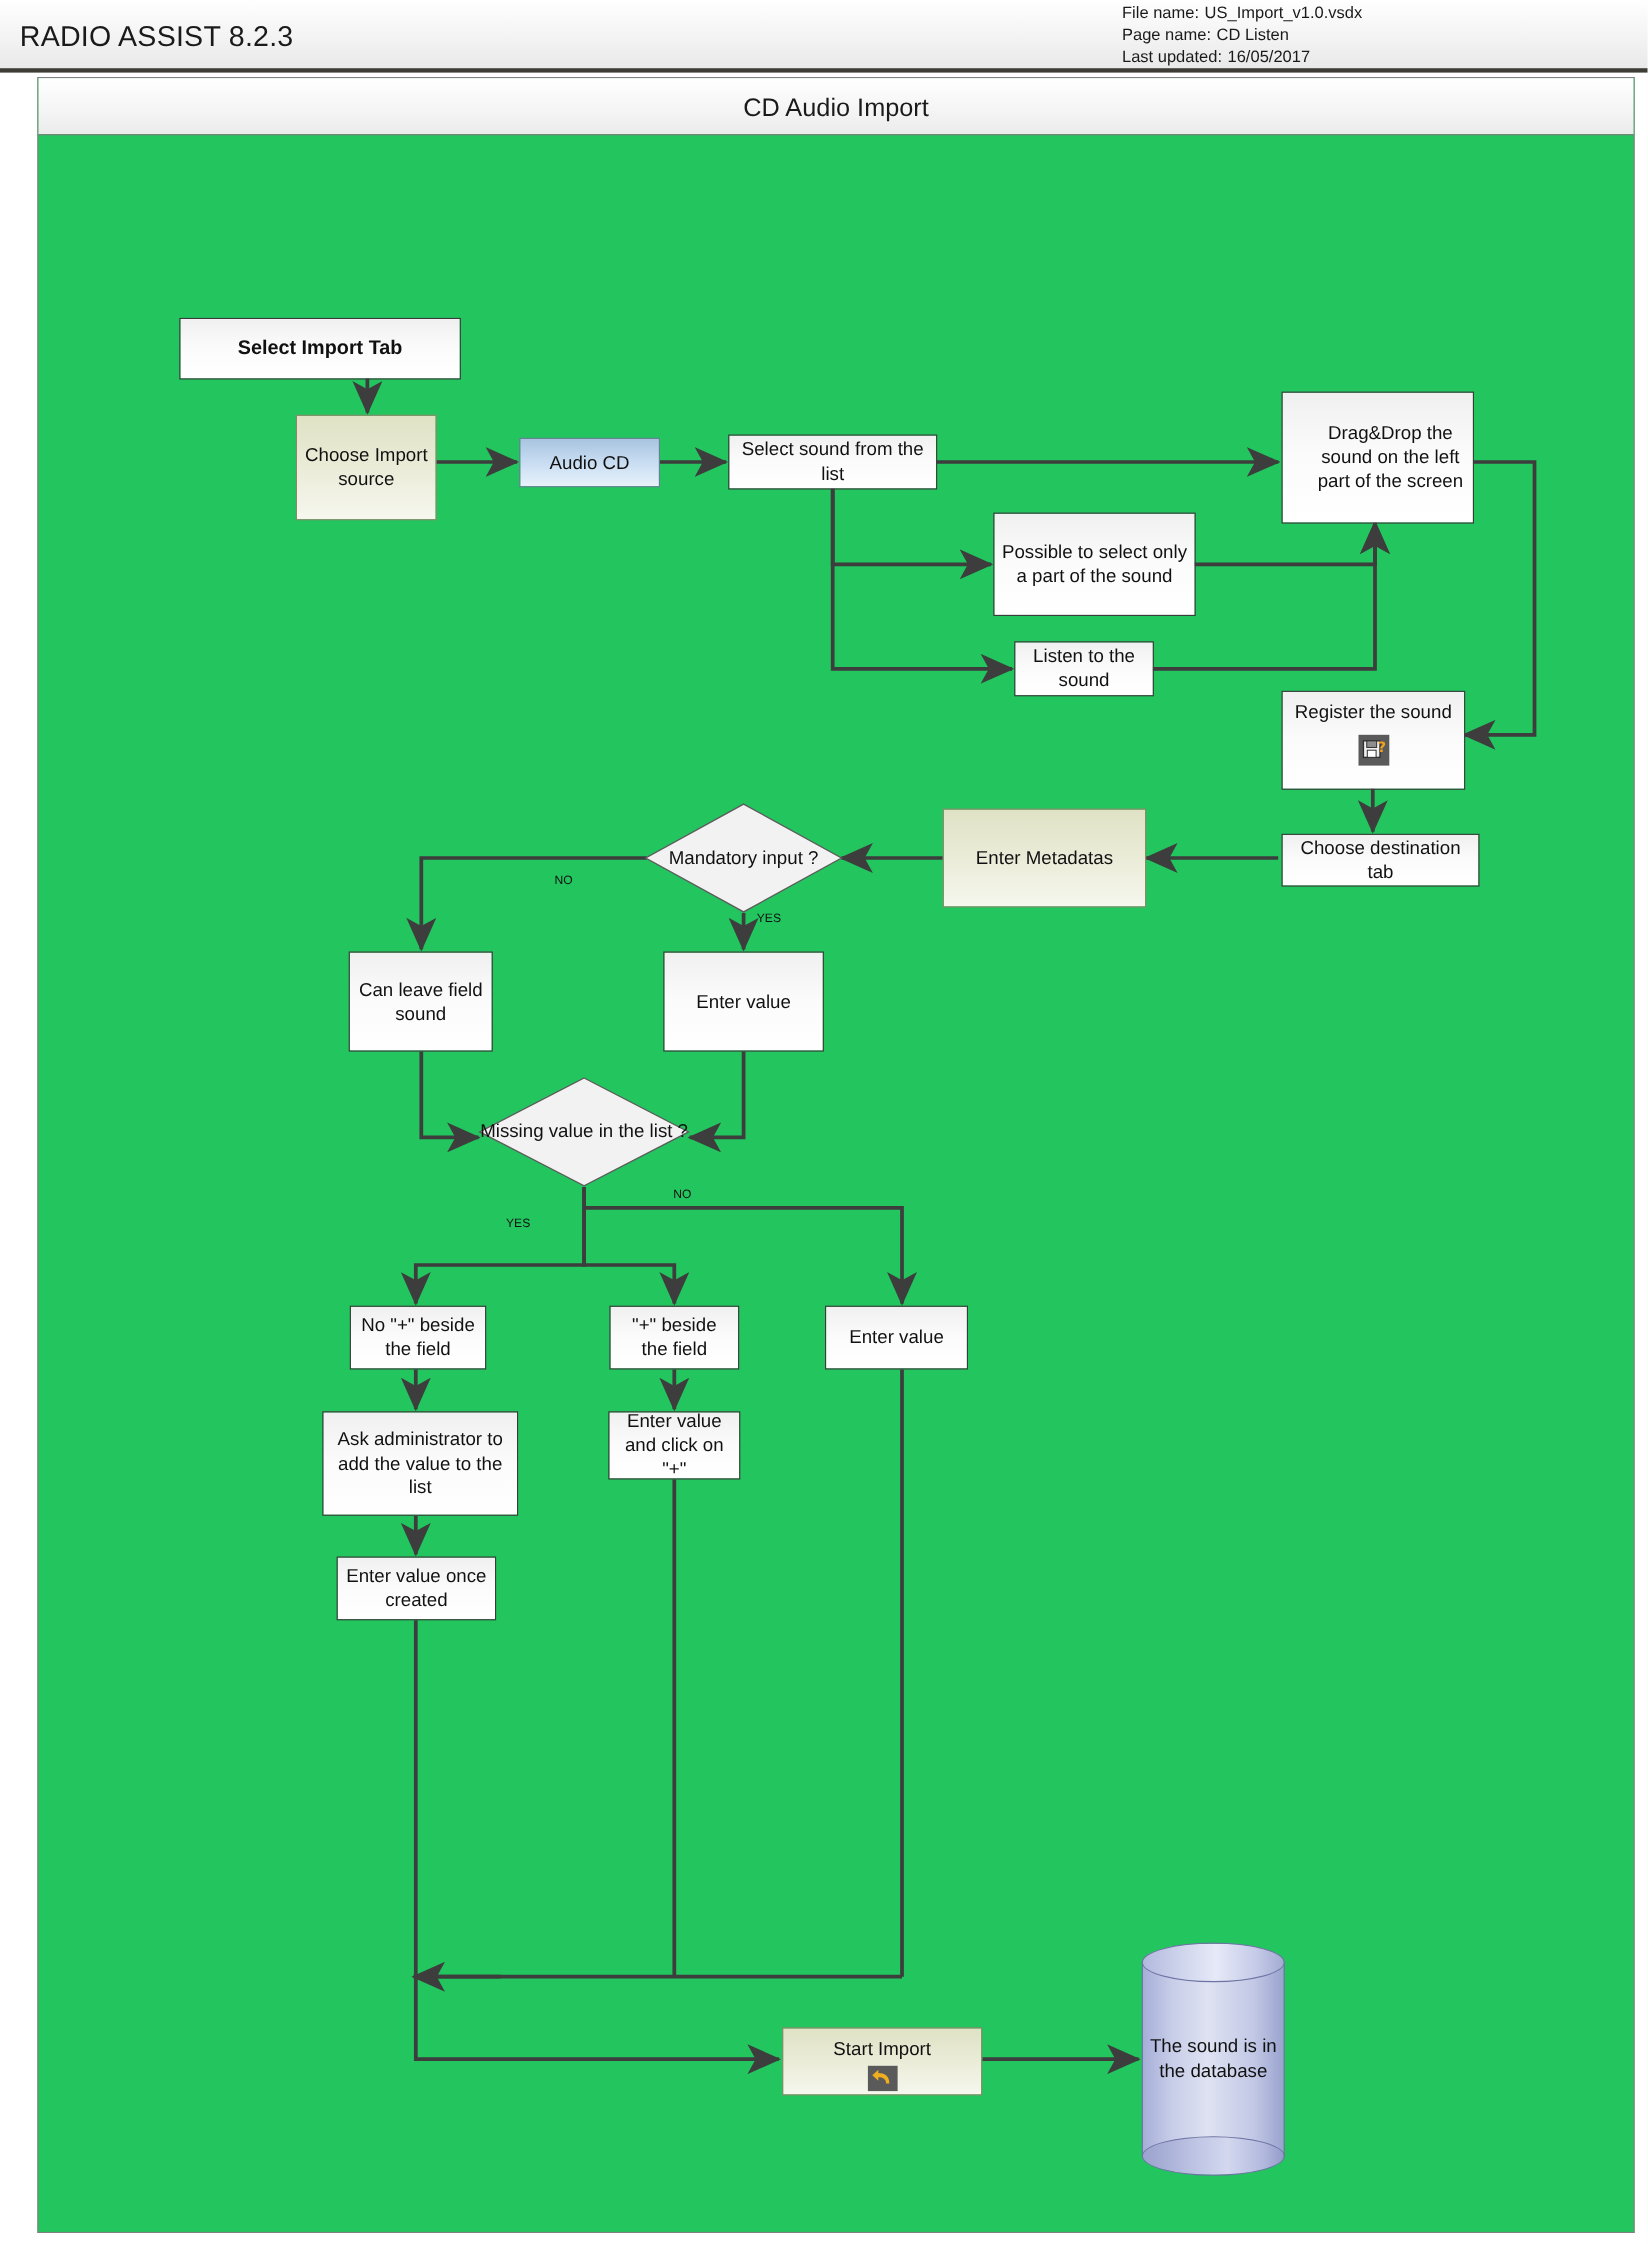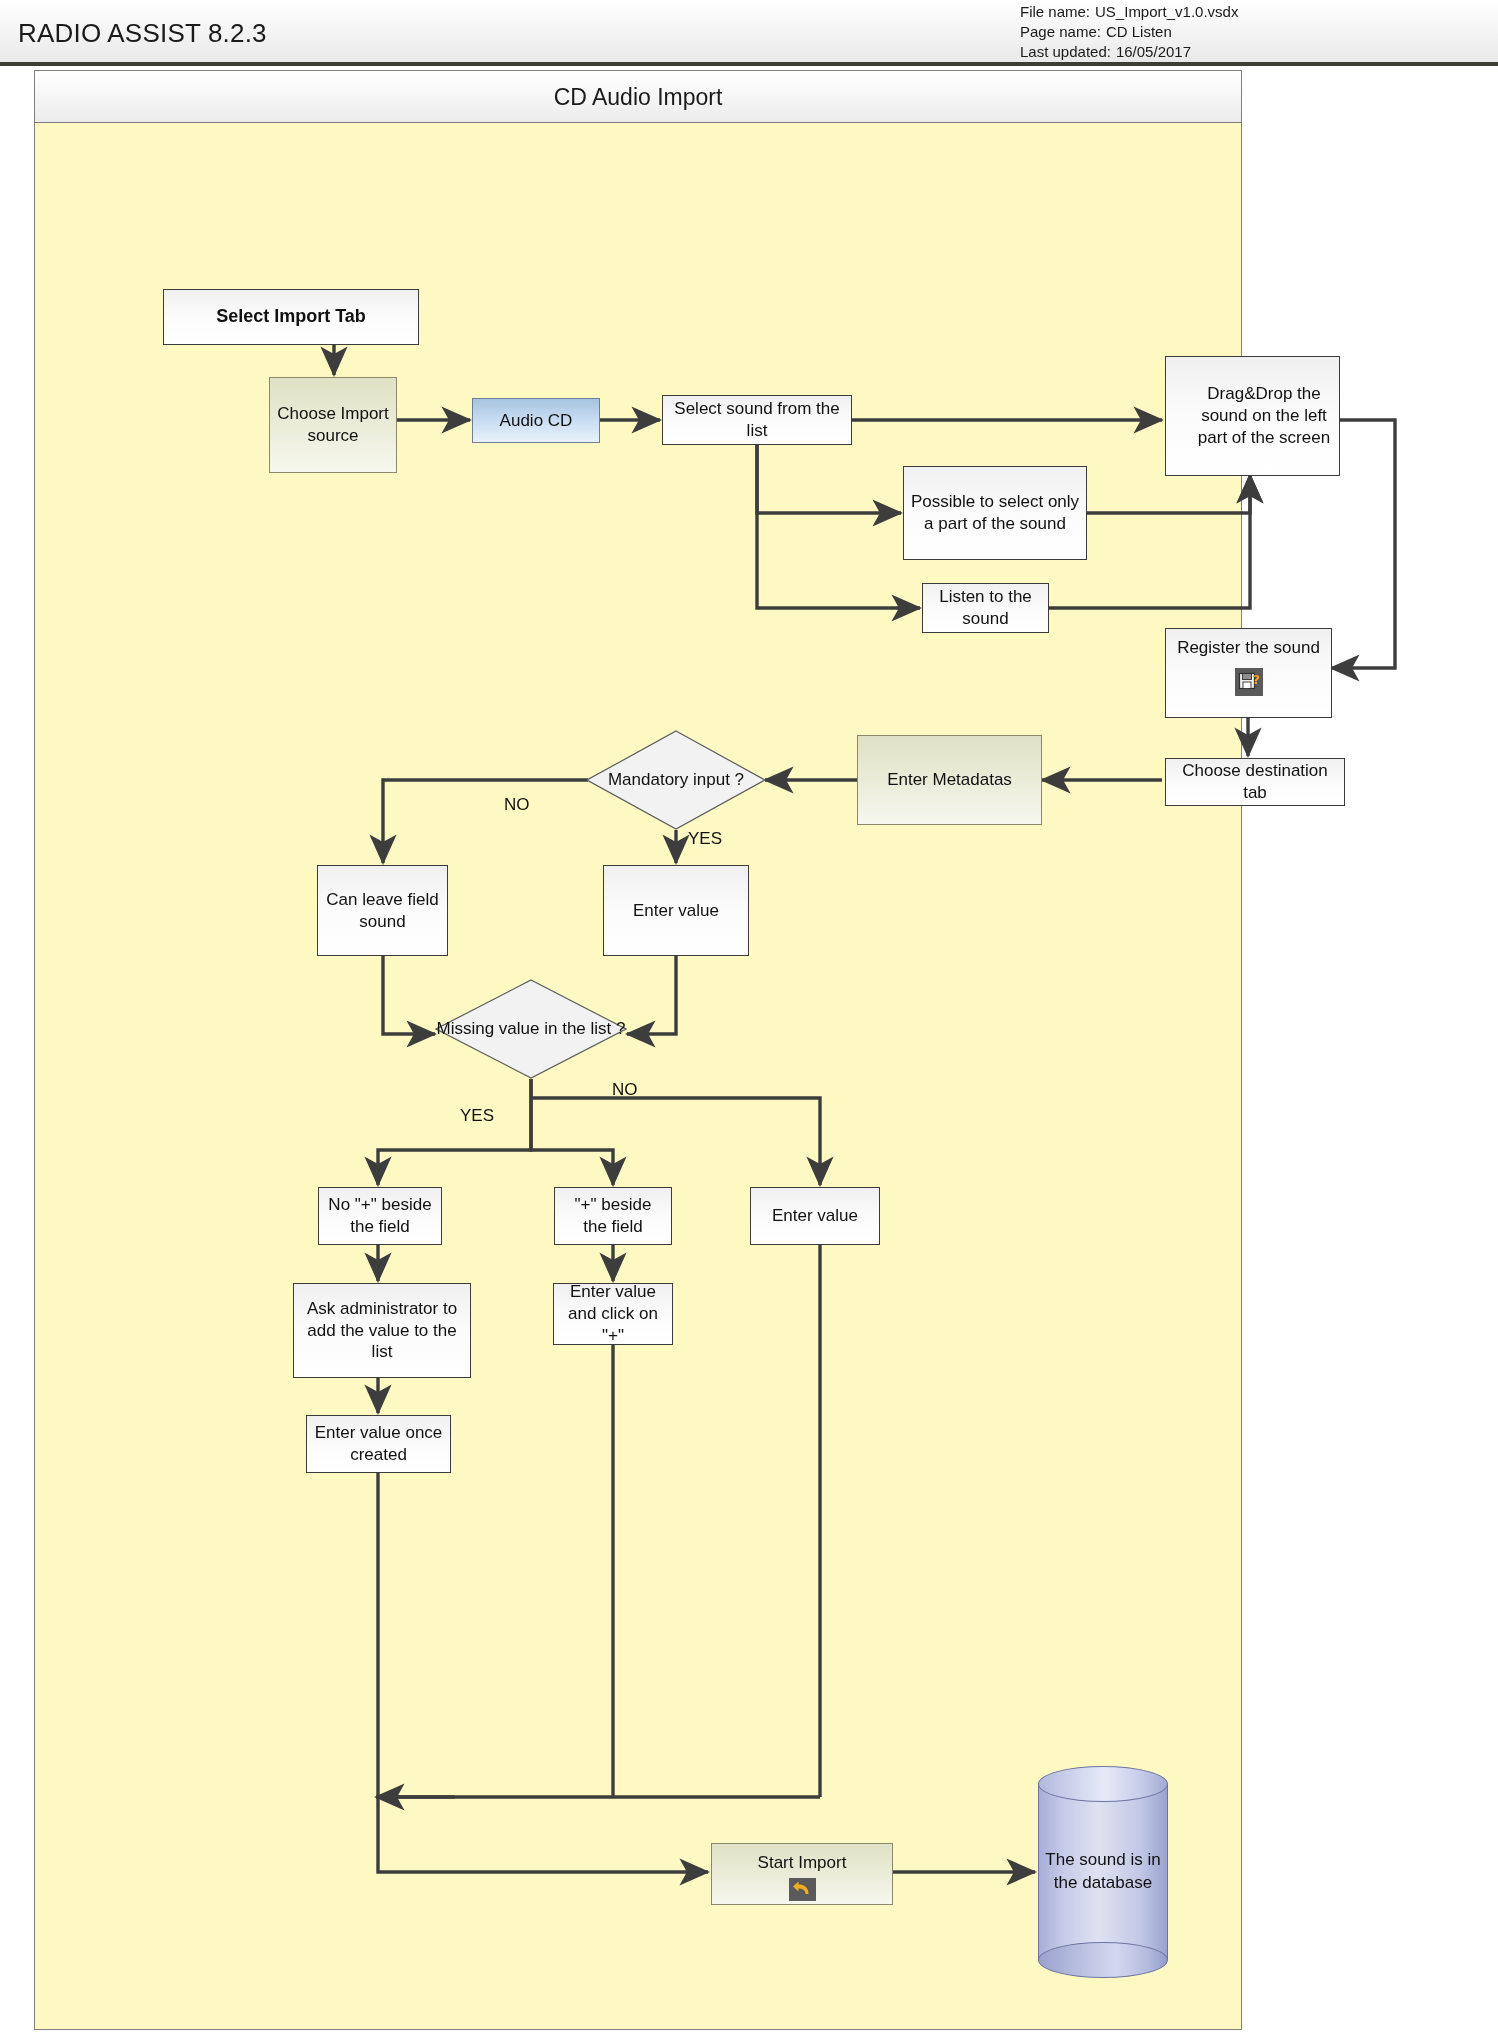--- a/index.html
+++ b/index.html
@@ -46,25 +46,25 @@
     color: #1a1a1a;
   }
   .meta-row { white-space: nowrap; }
   .meta-label { display: inline-block; }
   .meta-value { display: inline-block; margin-left: 5px; }
 
   
   #page-frame {
     position: absolute;
     left: 34px; top: 70px;
-    width: 1208px;
+    width: 1452px;
     height: 1960px;
     border: 1px solid #808080;
     box-sizing: border-box;
-    background: #fef9c3;
+    background: #22c55e;
   }
   #diagram-title-bar {
     position: absolute;
     left: 0; top: 0;
     width: 100%;
     height: 52px;
     background: linear-gradient(to bottom, #ffffff 0%, #f4f4f4 60%, #ebebeb 100%);
     border-bottom: 1px solid #7a7a7a;
     box-sizing: border-box;
   }
@@ -200,21 +200,21 @@
     background: #5a5a5a;
     display: flex;
     align-items: center;
     justify-content: center;
     position: relative;
   }
 
   
   .edge-label {
     position: absolute;
-    font-size: 17px;
+    font-size: 11px;
     color: #111111;
     white-space: nowrap;
   }
 </style>
 </head>
 <body>
 
 <div id="page">
 
   <div id="header-band">

